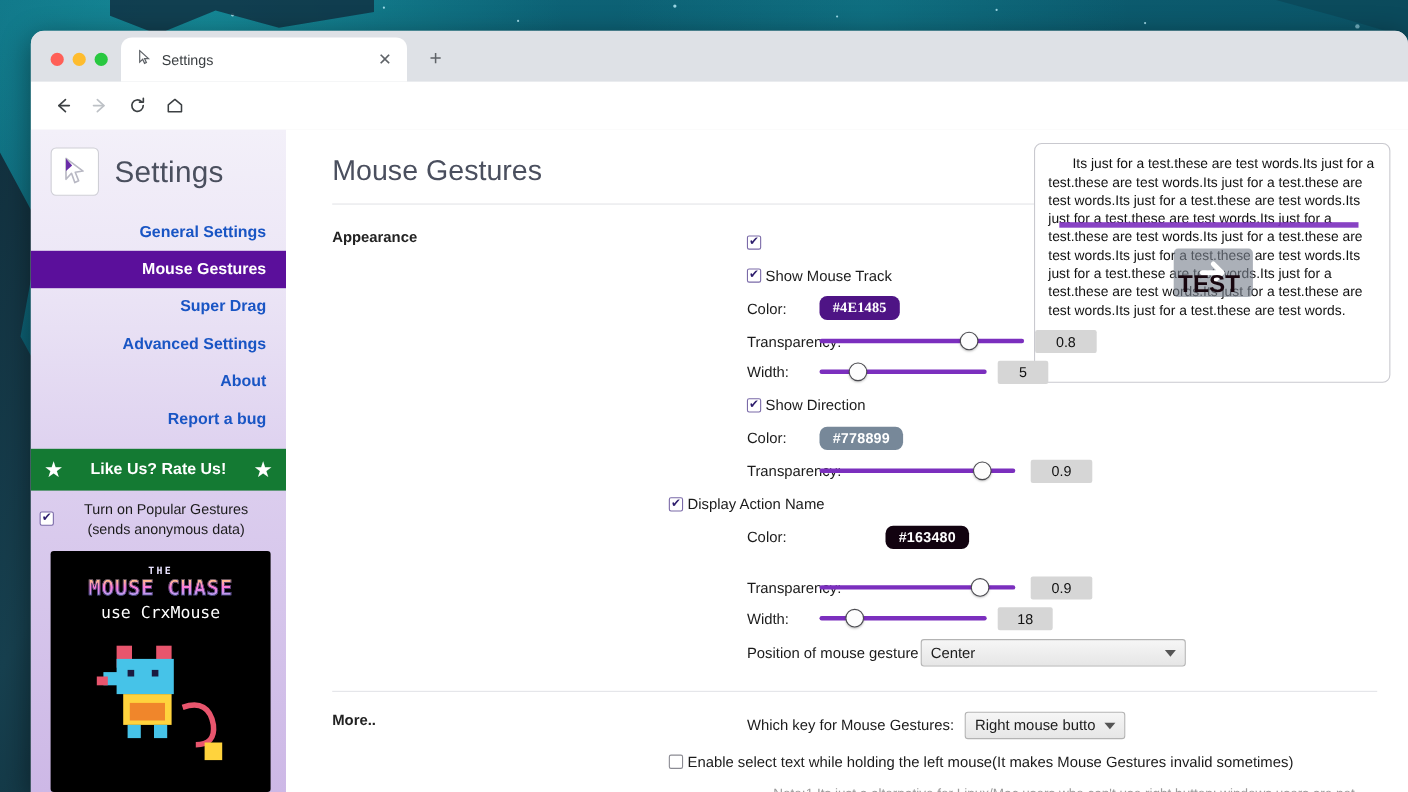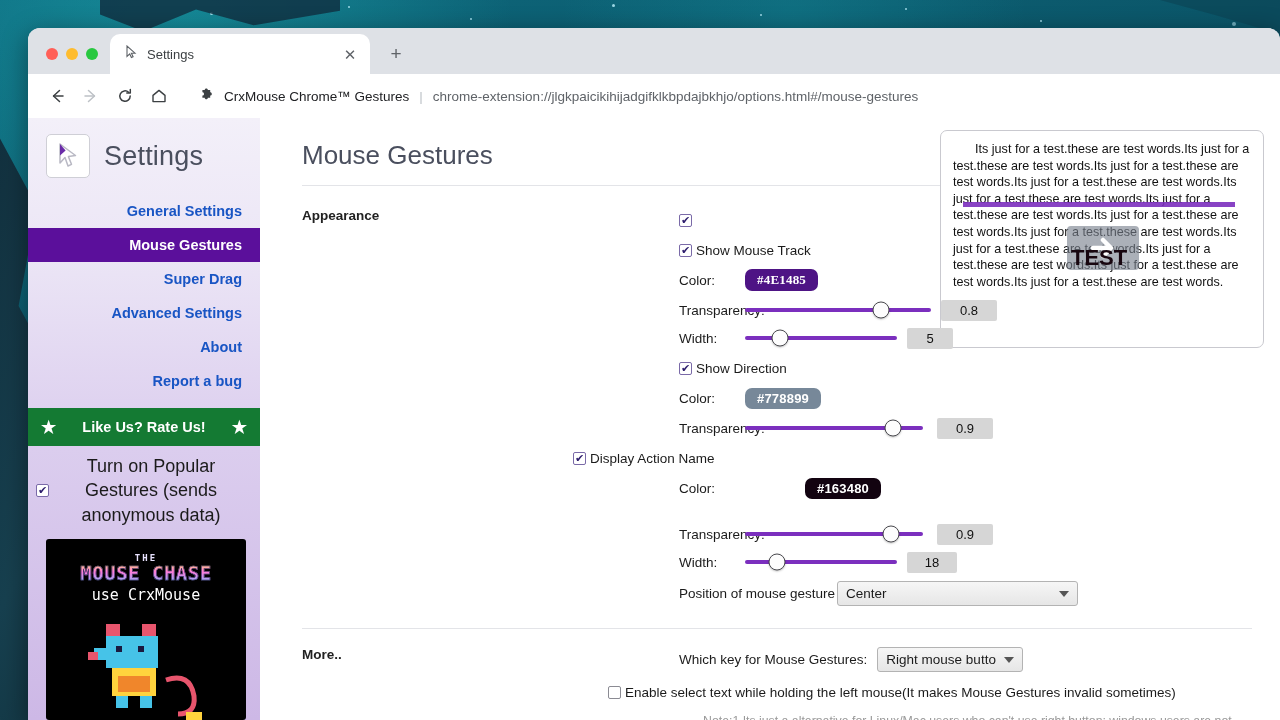--- a/index.html
+++ b/index.html
@@ -109,21 +109,21 @@
   }
   .sb-item.active{background:#5b0f9b;color:#fff;}
   .rate-bar{
     background:#147a33; color:#fff; font-size:14.5px; font-weight:600;
     display:flex;align-items:center;justify-content:center;gap:26px;
     height:38px; margin-top:10px;
   }
   .rate-star{font-size:17px;line-height:1;}
   .popular{
     display:flex;align-items:center;gap:7px;padding:8px 14px 6px 8px;
-    font-size:18px;color:#1b1b1b;line-height:1.35;
+    font-size:13px;color:#1b1b1b;line-height:1.35;
   }
   .popular .txt{flex:1;text-align:center;}
   .cbx{
     width:13px;height:13px;flex:0 0 13px;background:#fff;border:1px solid #8b8b93;
     border-radius:2px;display:flex;align-items:center;justify-content:center;
     font-size:11px;line-height:1;color:#2b1b6b;
   }
   .cbx.on::after{content:"\2714";}
   .cbx.purple{border-color:#7a6aa8;}
   #promo{
@@ -271,30 +271,20 @@
     <div class="navbtn">
       <svg width="18" height="18" viewBox="0 0 18 18">
           <path d="M14.2 9 a5.2 5.2 0 1 1 -1.6 -3.7" fill="none" stroke="#3c4043" stroke-width="1.5" stroke-linecap="round"></path>
           <path d="M14.3 2.4 V5.9 H10.8" fill="none" stroke="#3c4043" stroke-width="1.5" stroke-linecap="round" stroke-linejoin="round"></path>
         </svg>
     </div>
     <div class="navbtn">
       <svg width="18" height="18" viewBox="0 0 18 18">
           <path d="M3 8.4 L9 3.4 L15 8.4 V14.6 H3 Z" fill="none" stroke="#3c4043" stroke-width="1.4" stroke-linejoin="round"></path>
         </svg>
-    </div>
-    <div id="omnibox">
-      <span>
-        <svg width="16" height="16" viewBox="0 0 16 16">
-            <path d="M6.3 1.6c.9 0 1.6.7 1.6 1.5h2.3v2.2c.9 0 1.6.7 1.6 1.6s-.7 1.6-1.6 1.6v2.2H7.9c0 .9-.7 1.5-1.6 1.5s-1.6-.6-1.6-1.5H2.4V8.5c.9 0 1.6-.7 1.6-1.6S3.3 5.3 2.4 5.3V3.1h2.3c0-.8.7-1.5 1.6-1.5z" fill="#3c4043"></path>
-          </svg>
-      </span>
-      <span class="ext-name">CrxMouse Chrome™ Gestures</span>
-      <span class="omni-sep">|</span>
-      <span class="omni-url">chrome-extension://jlgkpaicikihijadgifklkbpdajbkhjo/options.html#/mouse-gestures</span>
     </div>
   </div>
 
   <div id="page">
 
     <div id="sidebar">
       <div id="sb-head">
         <div class="logo-box">
           <svg width="30" height="30" viewBox="0 0 30 30">
             <path d="M7 3 L7 22 L12 16.5 L15 25 L18.5 23.3 L15.4 15.6 L22.5 14.5 Z" fill="none" stroke="#b9b9c4" stroke-width="1.5" stroke-linejoin="round"></path>
@@ -416,21 +406,21 @@
           <div class="row" style="margin-left:189px;margin-top:6px;">
             <span class="lbl" style="width:66px;flex:0 0 66px;">Transparency:</span>
             <span class="slider" style="width:178px;">
               <span class="track" style="width:178px;">
                 <span class="knob" style="left:83%;"></span>
               </span>
             </span>
             <span class="valbox" style="margin-left:14px;">0.9</span>
           </div>
 
-          <div class="row" style="margin-left:83px;margin-top:6px;text-align:center;">
+          <div class="row" style="margin-left:118px;margin-top:6px;text-align:center;">
             <span class="chk-row">
               <span class="cbx on purple"></span>
               <span>Display Action Name</span>
             </span>
           </div>
 
           <div class="row" style="margin-left:189px;margin-top:6px;">
             <span class="lbl" style="width:126px;flex:0 0 126px;">Color:</span>
             <span class="color-chip" style="background:#120310;">#163480</span>
           </div>

